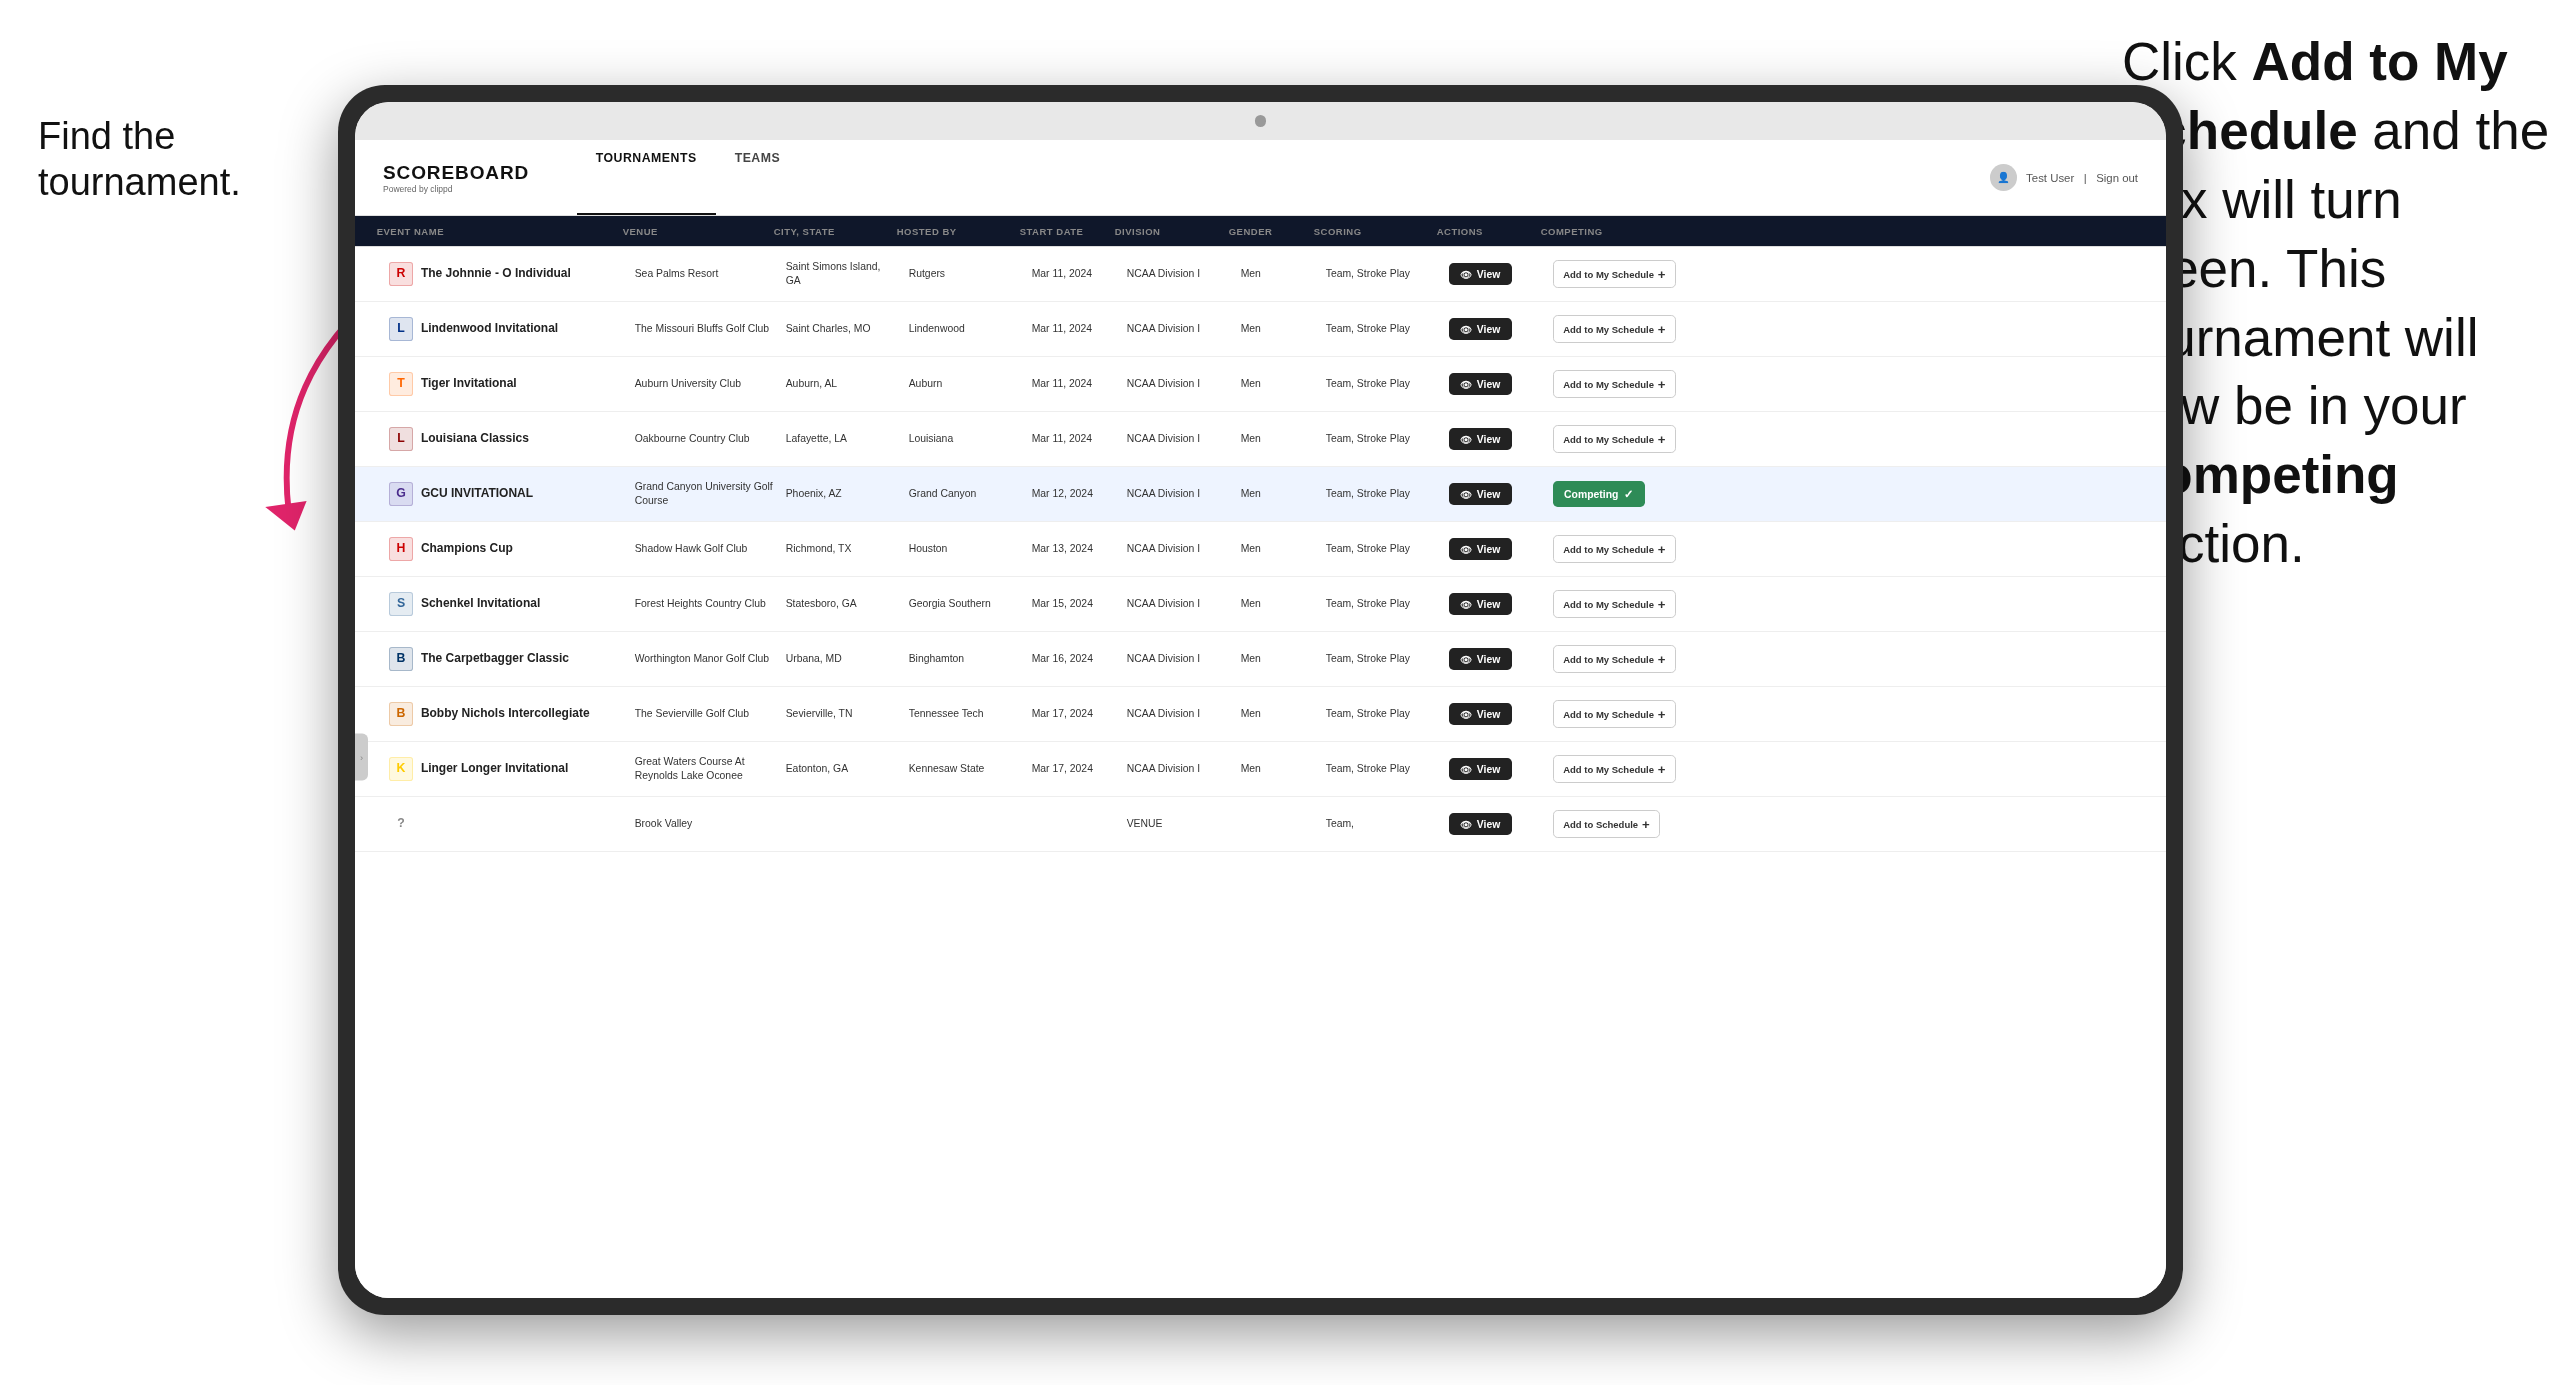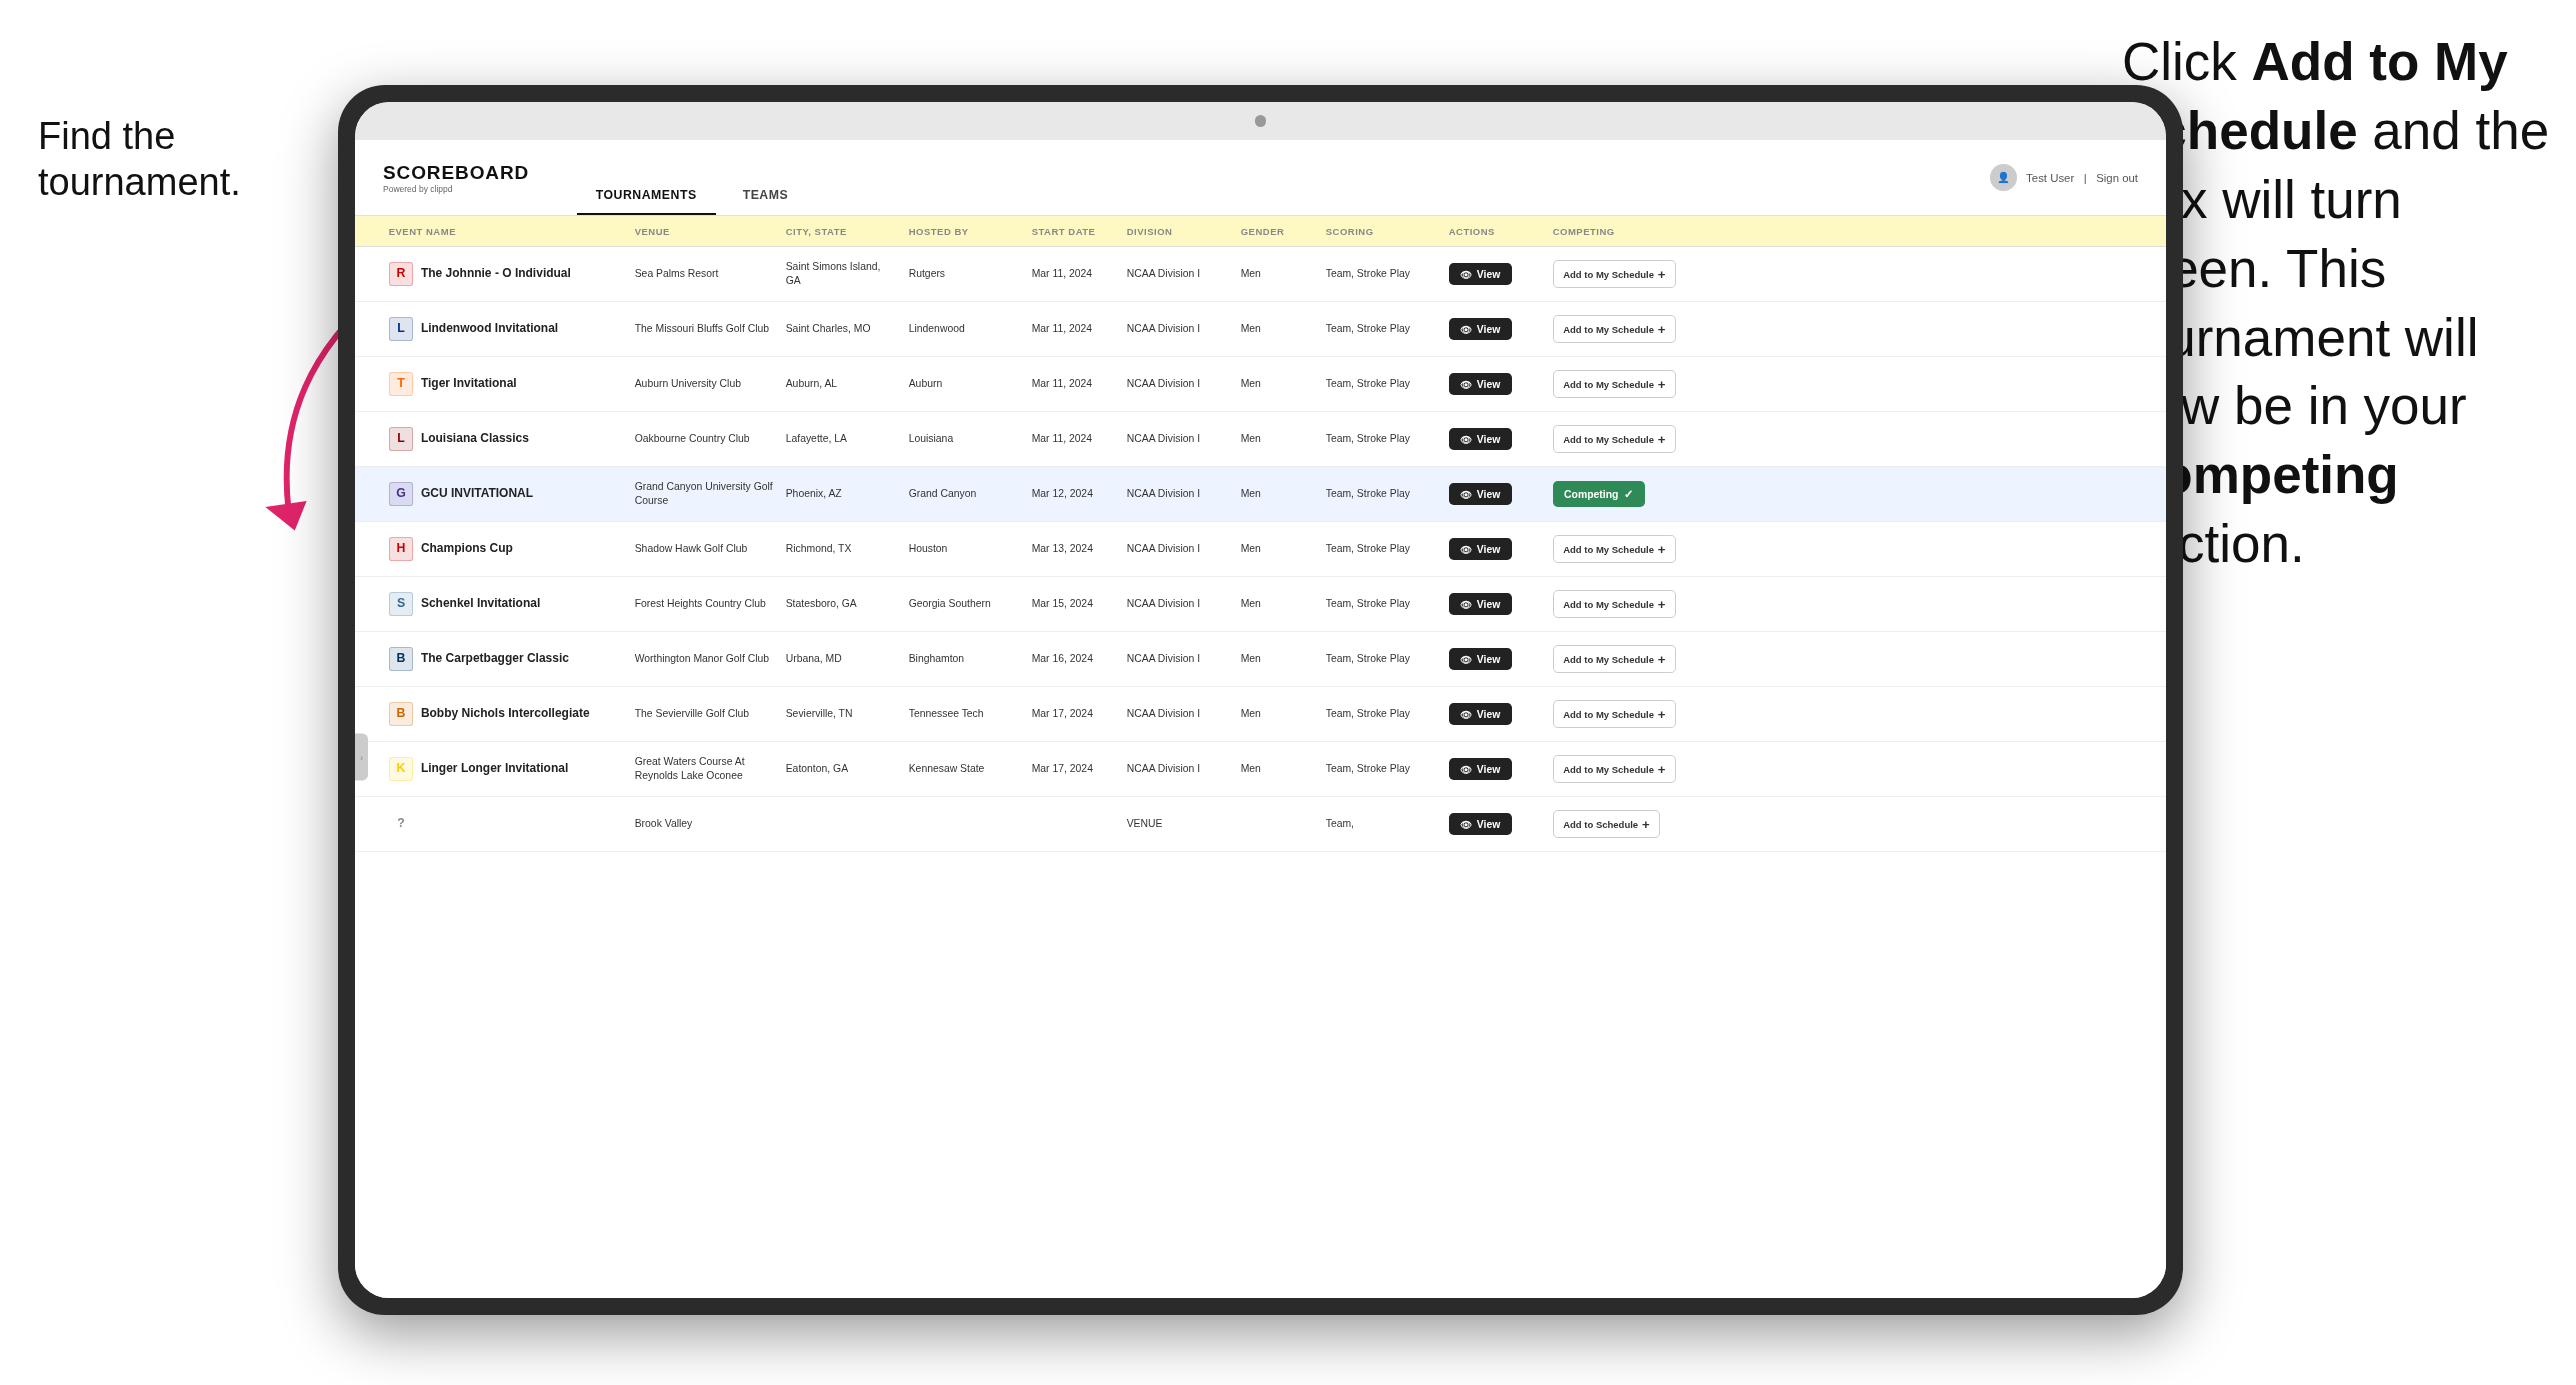--- a/index.html
+++ b/index.html
@@ -109,23 +109,22 @@
       letter-spacing: 0.9px;
       color: #111;
     }
     .logo-sub {
       font-size: 8.5px;
       color: #666;
     }
 
     .nav-tabs {
       display: flex;
-      gap: 8px;
+      gap: 0;
       height: 100%;
-      align-items: flex-end;
     }
     .nav-tab {
       padding: 11.4px 19px;
       font-size: 12.3px;
       font-weight: 600;
       color: #444;
       cursor: pointer;
       border-bottom: 2.8px solid transparent;
       letter-spacing: 0.5px;
     }
@@ -162,23 +161,23 @@
     
     .table-container {
       flex: 1;
       overflow: hidden;
       background: #fff;
     }
 
     .table-header {
       display: grid;
       grid-template-columns: 246px 151px 123px 123px 95px 114px 85px 123px 104px 161px;
-      background: #fef9c3;
+      background: #0f172a;
       border-bottom: 1.9px solid #ddd;
-      padding: 0 28px;
+      padding: 0 16px;
     }
     .th {
       font-size: 9.5px;
       font-weight: 700;
       color: #888;
       padding: 9.5px 5.7px;
       letter-spacing: 0.5px;
       text-transform: uppercase;
     }
 

